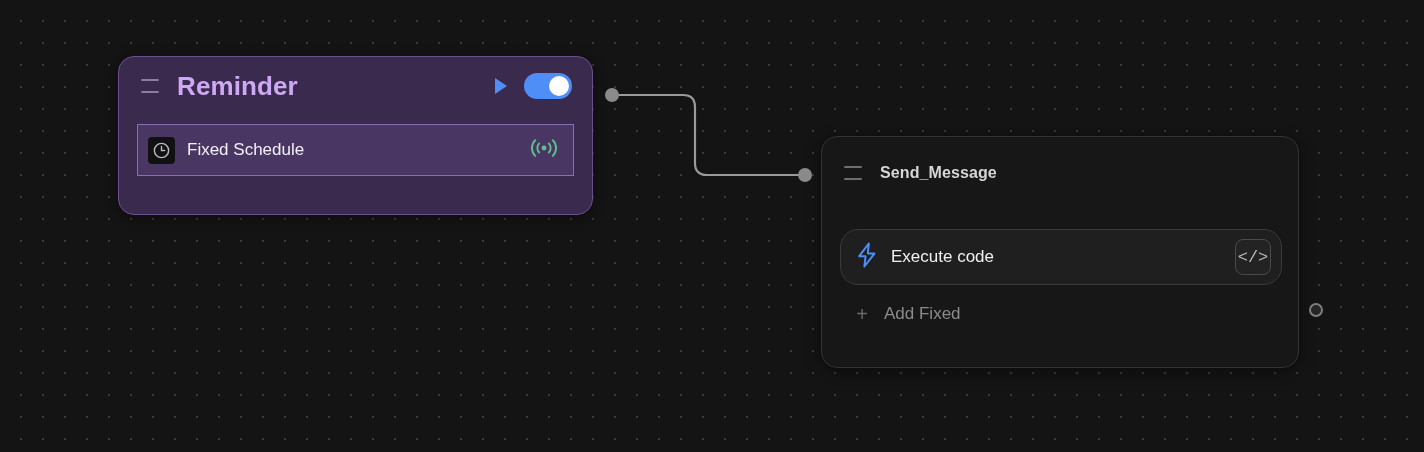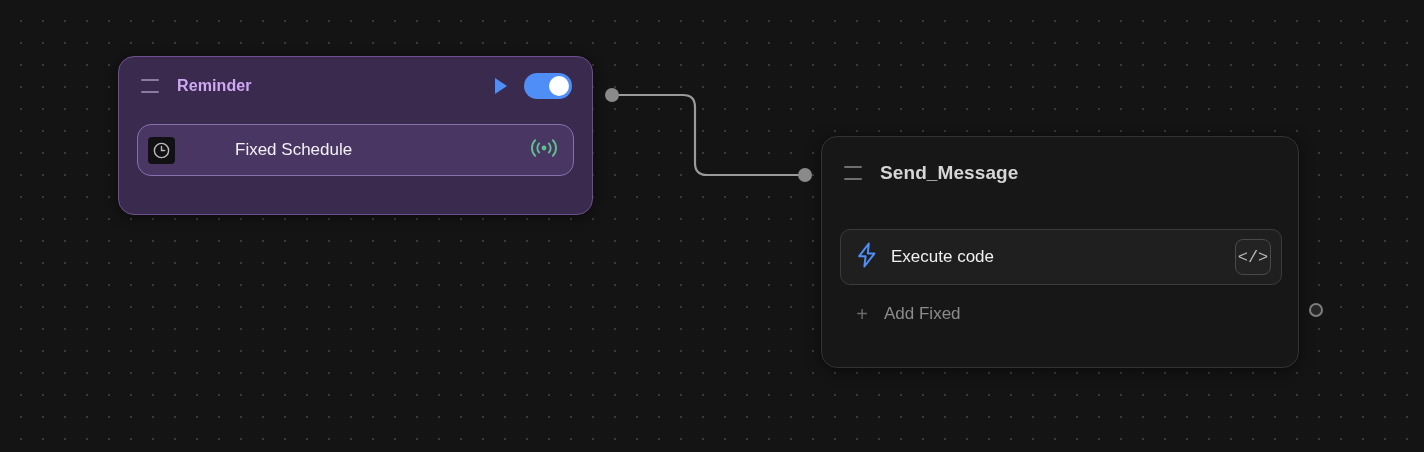--- a/index.html
+++ b/index.html
@@ -67,21 +67,21 @@
     border: 1px solid #6d4f8e;
     box-shadow: 0 2px 14px rgba(0,0,0,0.45);
   }
   #reminder-node .node-header {
     height: 58px;
     padding: 0 20px 0 22px;
   }
   #reminder-node .drag-handle i { background: #8c7ba0; }
   #reminder-node .node-title {
     color: #cfa8f5;
-    font-size: 16px;
+    font-size: 26px;
     margin-left: 18px;
   }
   .header-spacer { flex: 1 1 auto; }
 
   .play-btn {
     width: 22px;
     height: 22px;
     display: flex;
     align-items: center;
     justify-content: center;
@@ -110,27 +110,26 @@
   }
 
   
   .purple-card {
     position: absolute;
     left: 18px;
     top: 67px;
     width: 437px;
     height: 52px;
     box-sizing: border-box;
-    border-radius: 14px;
+    border-radius: 0;
     background: #493663;
     border: 1px solid #8a6fae;
     display: flex;
     align-items: center;
     padding: 0 14px 0 10px;
-    gap: 48px;
   }
   .clock-icon {
     width: 27px;
     height: 27px;
     border-radius: 4px;
     background: #111013;
     display: flex;
     align-items: center;
     justify-content: center;
     flex: 0 0 auto;
@@ -153,32 +152,32 @@
     border: 1px solid #333333;
     box-shadow: 0 2px 14px rgba(0,0,0,0.5);
   }
   #send-message-node .node-header {
     height: 72px;
     padding: 0 20px 0 22px;
   }
   #send-message-node .drag-handle i { background: #6e6e6e; }
   #send-message-node .node-title {
     color: #d6d6d6;
-    font-size: 19px;
+    font-size: 16px;
     margin-left: 18px;
   }
 
   .dark-card {
     position: absolute;
     left: 18px;
     top: 92px;
     width: 442px;
     height: 56px;
     box-sizing: border-box;
-    border-radius: 10px;
+    border-radius: 18px;
     background: #1f1f1f;
     border: 1px solid #3a3a3a;
     display: flex;
     align-items: center;
     padding: 0 10px 0 14px;
   }
   .bolt-icon { flex: 0 0 auto; display: block; }
   .dark-card .card-label { color: #f0f0f0; font-size: 17px; margin-left: 12px; }
   .code-btn {
     width: 36px;

